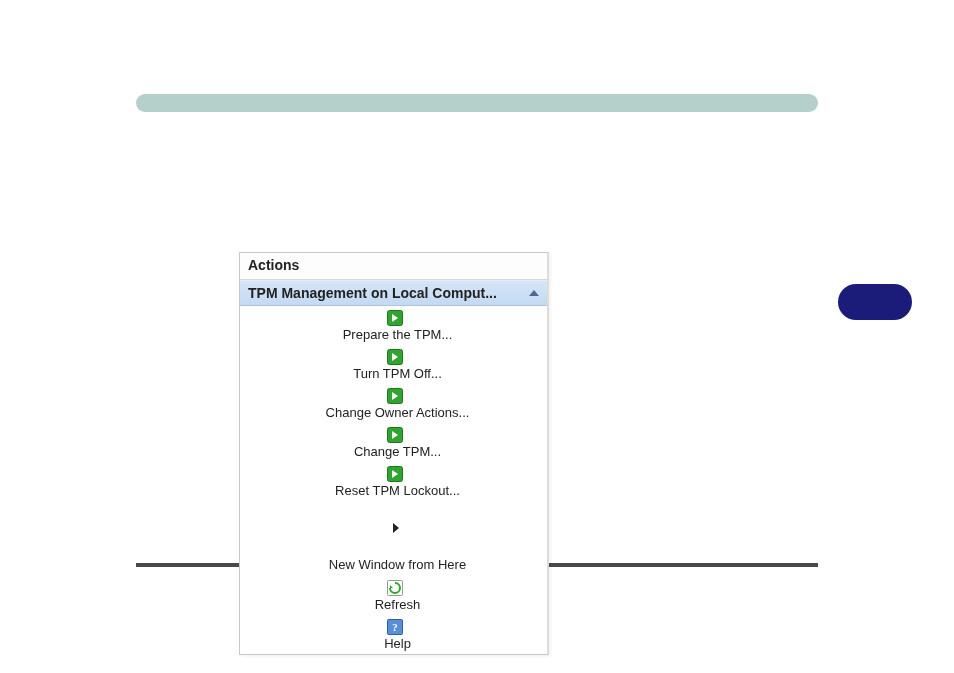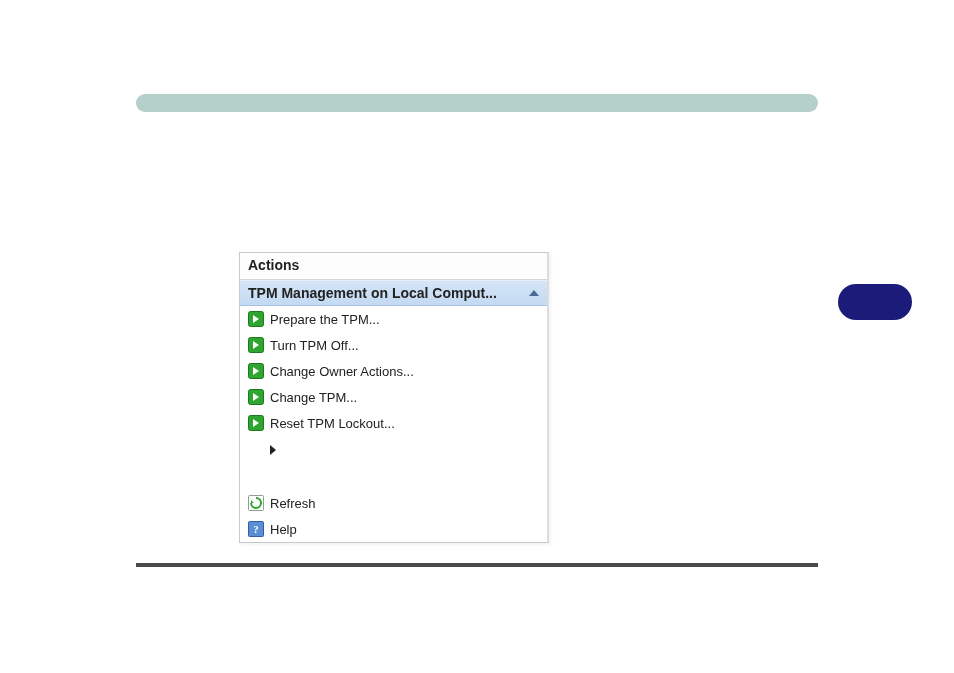--- a/index.html
+++ b/index.html
@@ -81,20 +81,21 @@
       border-bottom: 6px solid #4a6a94;
       margin-left: 6px;
       flex-shrink: 0;
     }
     .action-item {
       display: flex;
       align-items: center;
       padding: 3px 0 3px 8px;
       min-height: 26px;
       cursor: pointer;
+      flex-direction: column;
     }
     .icon-slot {
       width: 22px;
       height: 18px;
       display: flex;
       align-items: center;
       justify-content: flex-start;
       flex-shrink: 0;
     }
     .action-label {
@@ -184,20 +185,21 @@
 
   <div class="sep"></div>
 
   <div class="action-item">
     <span class="icon-slot"></span>
     <span class="submenu-arrow"></span>
   </div>
 
   <div class="action-item">
     <span class="icon-slot"></span>
+    <span class="action-label">New Window from Here</span>
   </div>
 
   <div class="sep"></div>
 
   <div class="action-item">
     <span class="icon-slot">
       <svg width="16" height="16">
         <rect x="0.5" y="0.5" width="15" height="15" rx="1" fill="#ffffff" stroke="#8aa08a"></rect>
         <path d="M8 3 A5 5 0 1 1 3 8" fill="none" stroke="#2fa52f" stroke-width="2"></path>
         <path d="M3 5 L3 8 L6 8 Z" fill="#2fa52f"></path>

